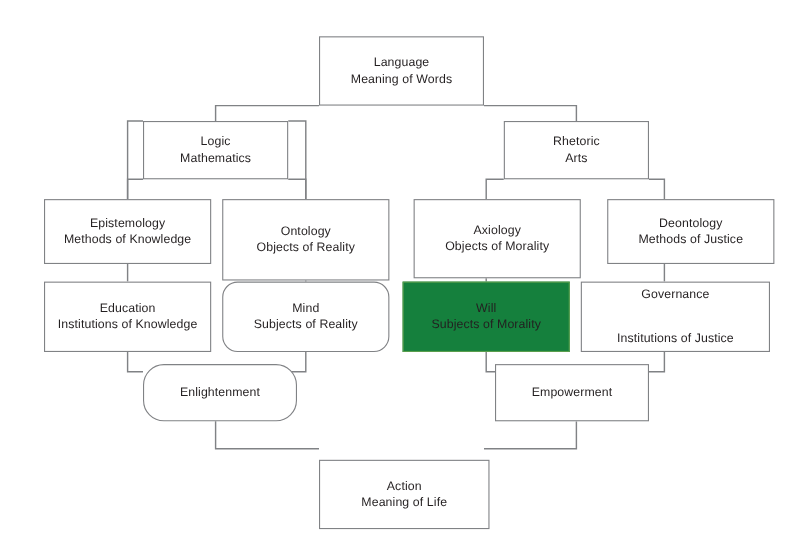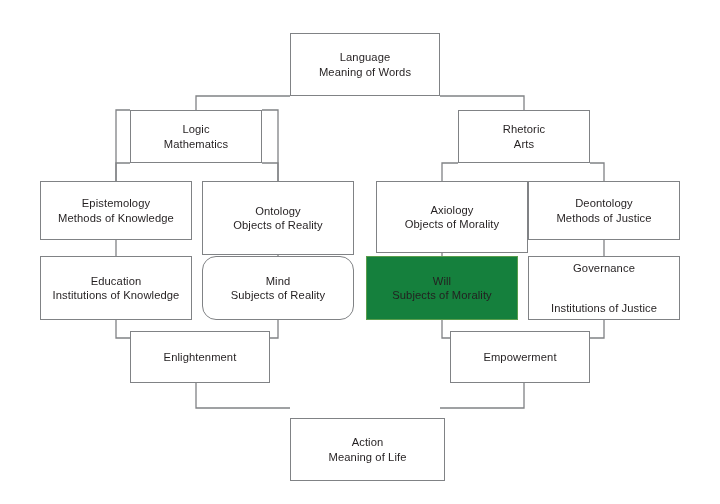--- a/index.html
+++ b/index.html
@@ -112,46 +112,46 @@
   <div class="node" style="left:202px; top:181px; width:152px; height:74px;">
     <span class="line1">Ontology</span>
     <span class="line2">Objects of Reality</span>
   </div>
 
   <div class="node" style="left:376px; top:181px; width:152px; height:72px;">
     <span class="line1">Axiology</span>
     <span class="line2">Objects of Morality</span>
   </div>
 
-  <div class="node" style="left:528px; top:181px; width:152px; height:59px;">
+  <div class="node" style="left:552px; top:181px; width:152px; height:59px;">
     <span class="line1">Deontology</span>
     <span class="line2">Methods of Justice</span>
   </div>
 
   <div class="node" style="left:40px; top:256px; width:152px; height:64px;">
     <span class="line1">Education</span>
     <span class="line2">Institutions of Knowledge</span>
   </div>
 
   <div class="node" style="left:202px; top:256px; width:152px; height:64px;border-radius:14px;">
     <span class="line1">Mind</span>
     <span class="line2">Subjects of Reality</span>
   </div>
 
   <div class="node highlight" style="left: 366px; top: 256px; width: 152px; height: 64px; background: #15803d; border-color: rgb(90, 158, 77);">
     <span class="line1">Will</span>
     <span class="line2">Subjects of Morality</span>
   </div>
 
-  <div class="node" style="left:528px; top:256px; width:152px; height:64px;gap:25px;">
+  <div class="node" style="left:528px; top:256px; width:172px; height:64px;gap:25px;">
     <span class="line1">Governance</span>
     <span class="line2">Institutions of Justice</span>
   </div>
 
-  <div class="node" style="left:130px; top:331px; width:140px; height:52px;">
+  <div class="node" style="left:130px; top:331px; width:140px; height:52px;border-radius:19px;">
     <span class="line1">Enlightenment</span>
   </div>
 
   <div class="node" style="left:450px; top:331px; width:140px; height:52px;">
     <span class="line1">Empowerment</span>
   </div>
 
   <div class="node" style="left:290px; top:418px; width:155px; height:63px;">
     <span class="line1">Action</span>
     <span class="line2">Meaning of Life</span>

